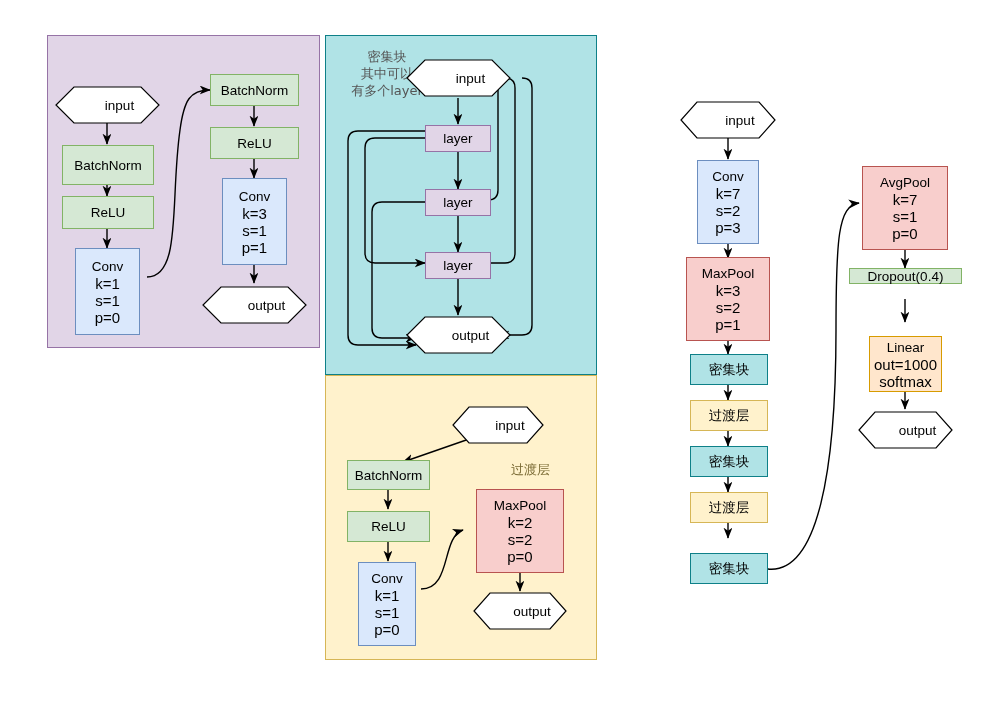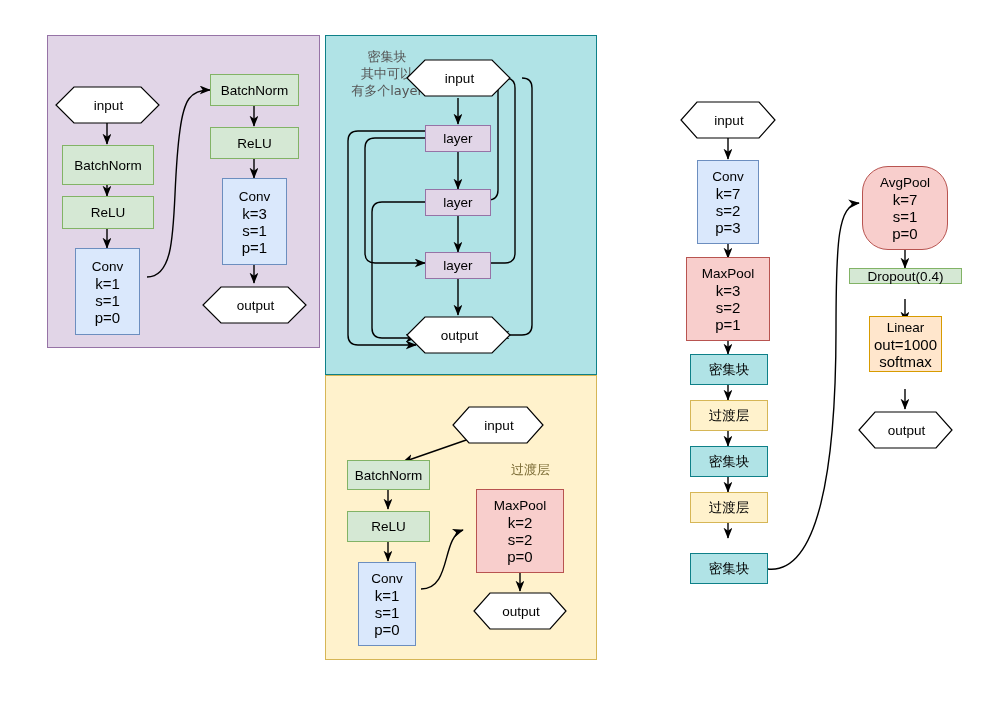--- a/index.html
+++ b/index.html
@@ -6,21 +6,21 @@
   body{width:1003px;height:703px;position:relative;overflow:hidden;
        font-family:"Liberation Sans","DejaVu Sans",sans-serif;}
   .panel{position:absolute;box-sizing:border-box;}
   .panel-label{position:absolute;font-size:13px;line-height:17px;white-space:pre-line;}
   .node{position:absolute;box-sizing:border-box;border-width:1px;border-style:solid;
         display:flex;flex-direction:column;align-items:center;justify-content:center;
         font-size:13.5px;line-height:17px;text-align:left;}
   .node .sub{font-size:15px;line-height:17px;}
   .hexwrap{position:absolute;}
   .hexwrap svg{position:absolute;left:0;top:0;}
-  .hexwrap span{position:absolute;left:1px;top:0;width:100%;height:100%;
+  .hexwrap span{position:absolute;left:12px;top:0;width:100%;height:100%;
        display:flex;align-items:center;justify-content:center;font-size:13.5px;color:#000;}
   svg.edges{position:absolute;left:0;top:0;width:1003px;height:703px;overflow:visible;}
   .cn{font-family:"DejaVu Sans","Liberation Sans",sans-serif;}
 </style>
 </head>
 <body>
 
 <div class="panel" style="left:47px;top:35px;width:273px;height:313px;background:#e1d5e7;border:1px solid #9673a6;">
   <div class="panel-label cn" style="left:20px;top:12px;color:#555;margin-top:44px;">密集块中的层</div>
 </div>
@@ -232,32 +232,32 @@
 </div>
 
 <div class="node cn" style="left:690px;top:492px;width:78px;height:31px;background:#fff2cc;border-color:#d6b656;">
   <div>过渡层</div>
 </div>
 
 <div class="node cn" style="left:690px;top:553px;width:78px;height:31px;background:#b0e3e6;border-color:#0e8088;">
   <div>密集块</div>
 </div>
 
-<div class="node" style="left:862px;top:166px;width:86px;height:84px;background:#f8cecc;border-color:#b85450;border-radius:26px;">
+<div class="node" style="left:862px;top:166px;width:86px;height:84px;background:#f8cecc;border-color:#b85450;">
   <div>AvgPool</div>
   <div class="sub">k=7</div>
   <div class="sub">s=1</div>
   <div class="sub">p=0</div>
 </div>
 
 <div class="node" style="left:849px;top:268px;width:113px;height:16px;background:#d5e8d4;border-color:#82b366;">
   <div>Dropout(0.4)</div>
 </div>
 
-<div class="node" style="left:869px;top:316px;width:73px;height:56px;background:#ffe6cc;border-color:#d79b00;">
+<div class="node" style="left:869px;top:336px;width:73px;height:56px;background:#ffe6cc;border-color:#d79b00;">
   <div>Linear</div>
   <div class="sub">out=1000</div>
   <div class="sub">softmax</div>
 </div>
 
 <div class="hexwrap" style="left:858px;top:411px;width:95px;height:38px;">
   <svg width="95" height="38">
       <polygon points="17,1 78,1 94,19 78,37 17,37 1,19" fill="#ffffff" stroke="#000" stroke-width="1.2"></polygon>
     </svg>
   <span>output</span>

